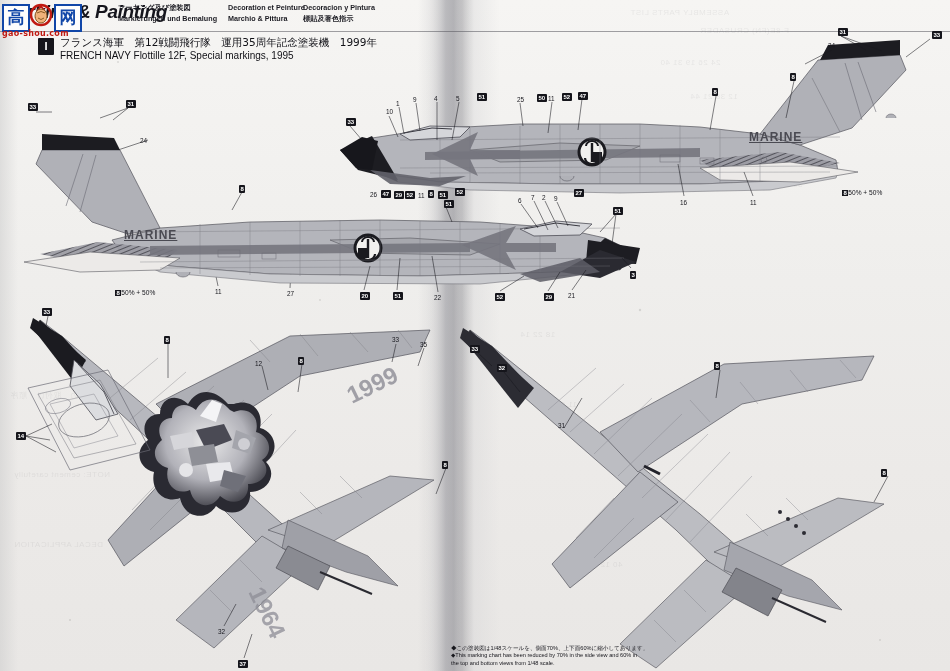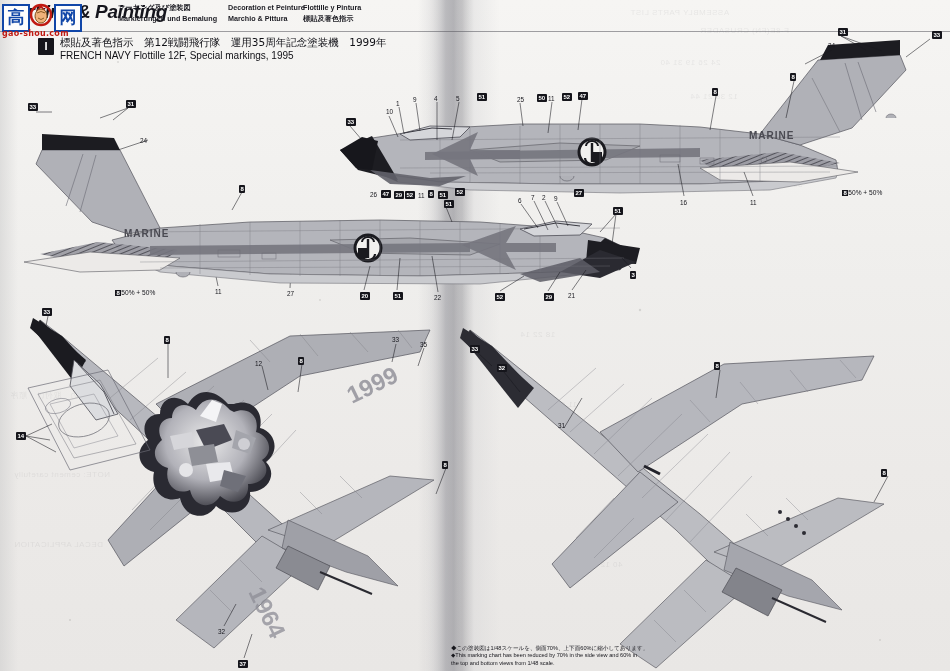--- a/index.html
+++ b/index.html
@@ -60,21 +60,21 @@
 
   
   svg.draw{position:absolute;left:0;top:0;width:950px;height:671px;overflow:visible;}
   .cbox{position:absolute;font-size:6px;font-weight:bold;color:#fff;background:#15151b;
         padding:0px 1.5px;line-height:8px;border-radius:1px;white-space:nowrap;}
   .cplain{position:absolute;font-size:6.4px;color:#17171d;line-height:8px;white-space:nowrap;}
   .mixnote{position:absolute;font-size:6.6px;color:#15151b;white-space:nowrap;line-height:9px;}
   .mixnote b{background:#15151b;color:#fff;padding:0 1.5px;font-size:6px;}
 
   
-  .acft-text{position:absolute;font-size:10px;font-weight:bold;color:#4a4a52;letter-spacing:1px;}
+  .acft-text{position:absolute;font-size:12px;font-weight:bold;color:#4a4a52;letter-spacing:1px;text-decoration:underline;}
 
   
   #footnote{position:absolute;left:451px;top:645px;font-size:5.6px;color:#16161c;line-height:7.4px;}
   #footnote div{white-space:nowrap;}
 </style>
 </head>
 <body>
 
 <div id="sheet">
 
@@ -417,21 +417,21 @@
       <circle cx="70" cy="620" r="1.1"></circle>
     </g>
   </svg>
 
   <div id="header">
     <div class="hdr-title">Marking &amp; Painting</div>
     <div class="hdr-langs" id="lang1">マーキング及び塗装図
 Markierungen und Bemalung</div>
     <div class="hdr-langs" id="lang2">Decoration et Peinture
 Marchio &amp; Pittura</div>
-    <div class="hdr-langs" id="lang3">Flottille y Pintura
+    <div class="hdr-langs" id="lang3">Decoracion y Pintura
 標貼及著色指示</div>
     <div class="rule"></div>
   </div>
 
   <div id="watermark">
     <div class="wm-box wm-b1">高</div>
     <div class="wm-mid">
       <svg width="26" height="28" viewBox="0 0 26 28">
         <circle cx="13" cy="13" r="10" fill="none" stroke="#c01a12" stroke-width="2.4"></circle>
         <path d="M13,3 L18,9 L13,6 L8,9 Z" fill="#c01a12"></path>
@@ -439,21 +439,21 @@
         <path d="M9,11 q4,-3 8,0" fill="none" stroke="#8a5a22" stroke-width="1"></path>
         <path d="M10,16 q3,3 6,0" fill="none" stroke="#8a5a22" stroke-width="1"></path>
       </svg>
     </div>
     <div class="wm-box wm-b3">网</div>
     <div class="wm-url">gao-shou.com</div>
   </div>
 
   <div id="scheme">
     <div class="scheme-mark">I</div>
-    <div class="scheme-jp">標貼及著色指示　第12戦闘飛行隊　運用35周年記念塗装機　1999年</div>
+    <div class="scheme-jp">フランス海軍　第12戦闘飛行隊　運用35周年記念塗装機　1999年</div>
     <div class="scheme-en">FRENCH NAVY Flottille 12F, Special markings, 1995</div>
   </div>
 
   <div class="acft-text" style="left:749px;top:130px;">MARINE</div>
   <div class="acft-text" style="left:124px;top:228px;">MARINE</div>
 
   <div class="mixnote" style="left:115px;top:288px;">
     <b>8</b><span>50% + 50%</span>
   </div>
   <div class="mixnote" style="left:842px;top:188px;">

